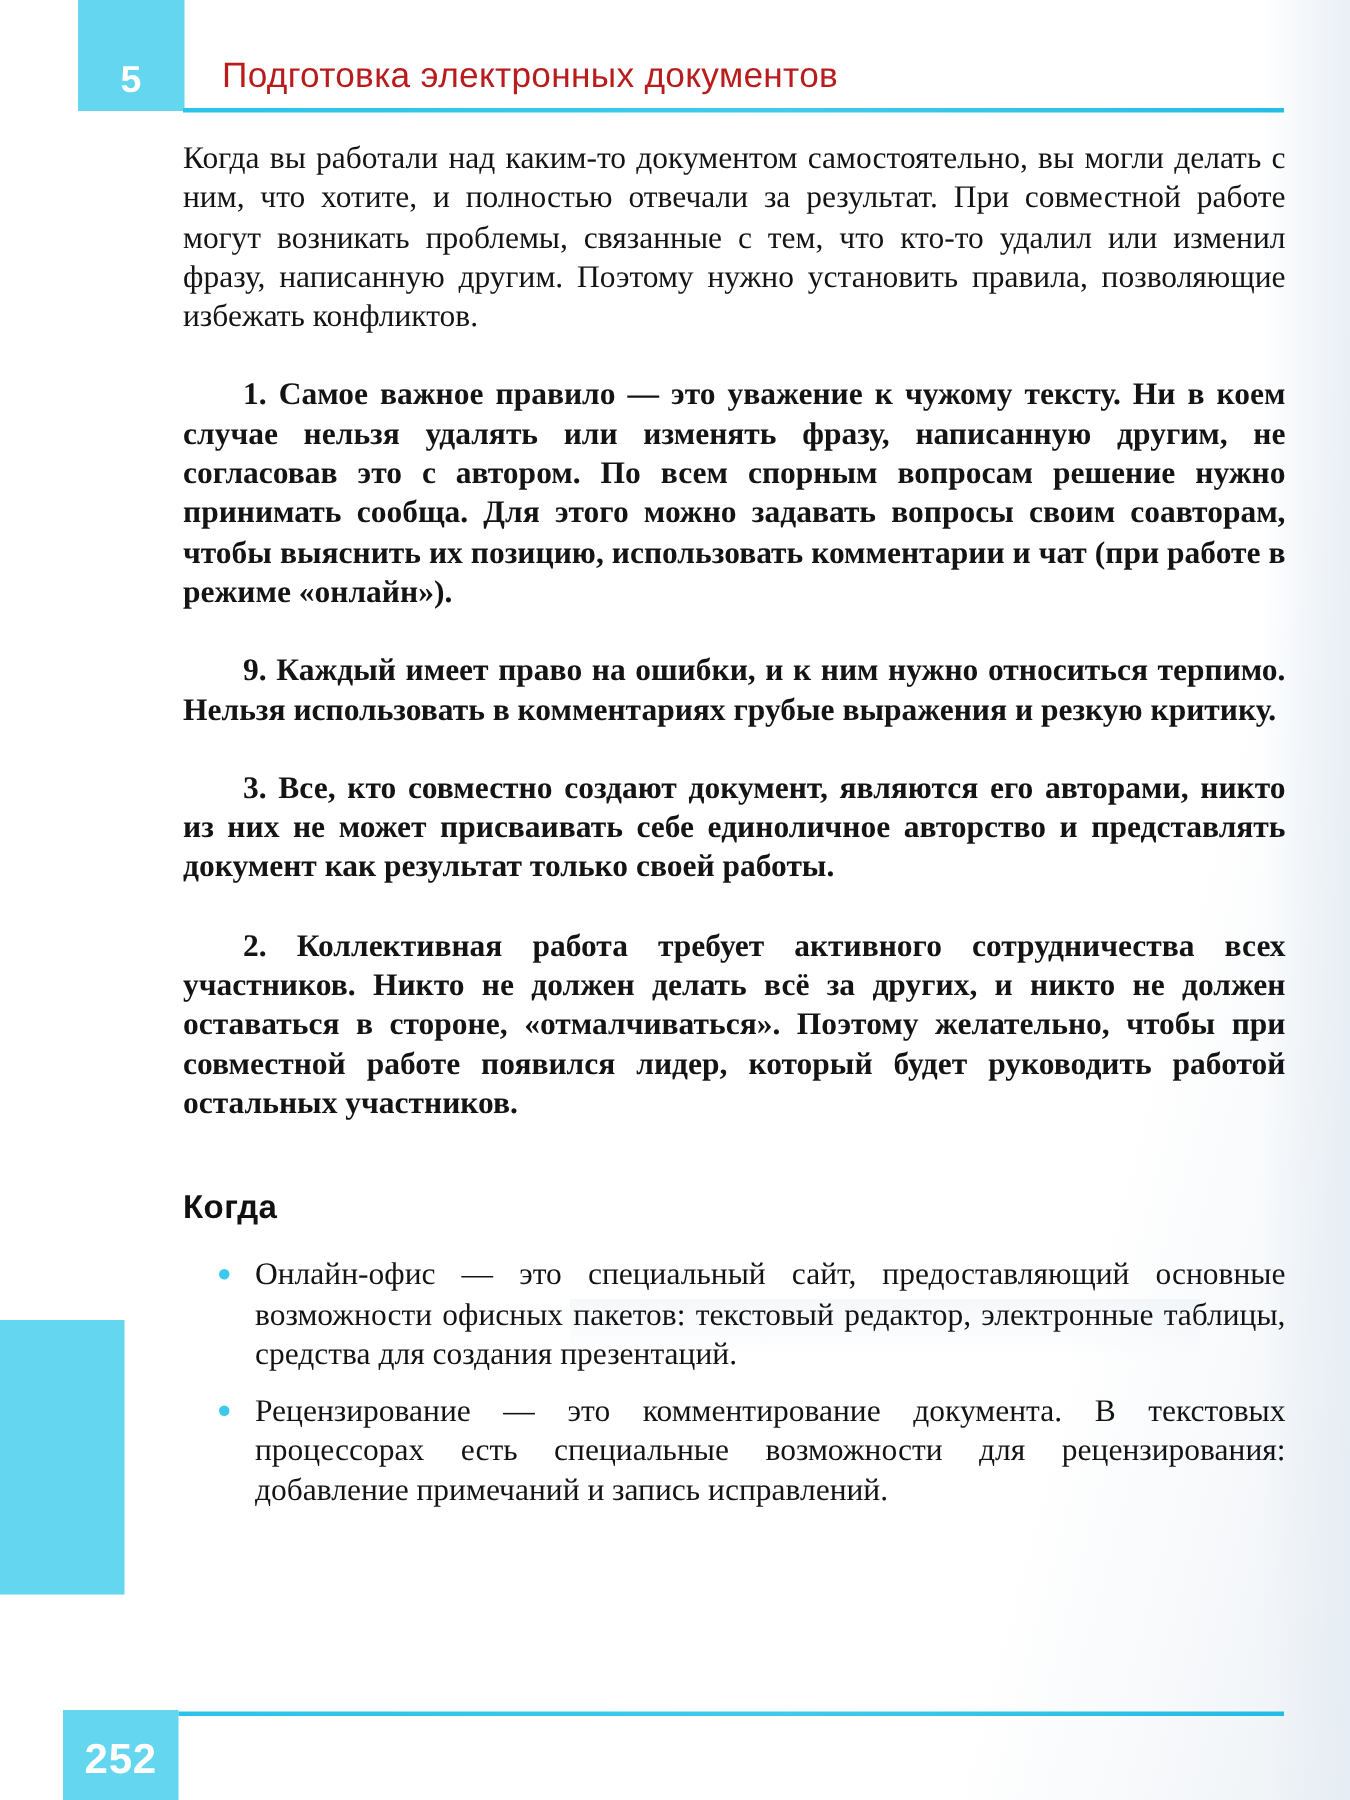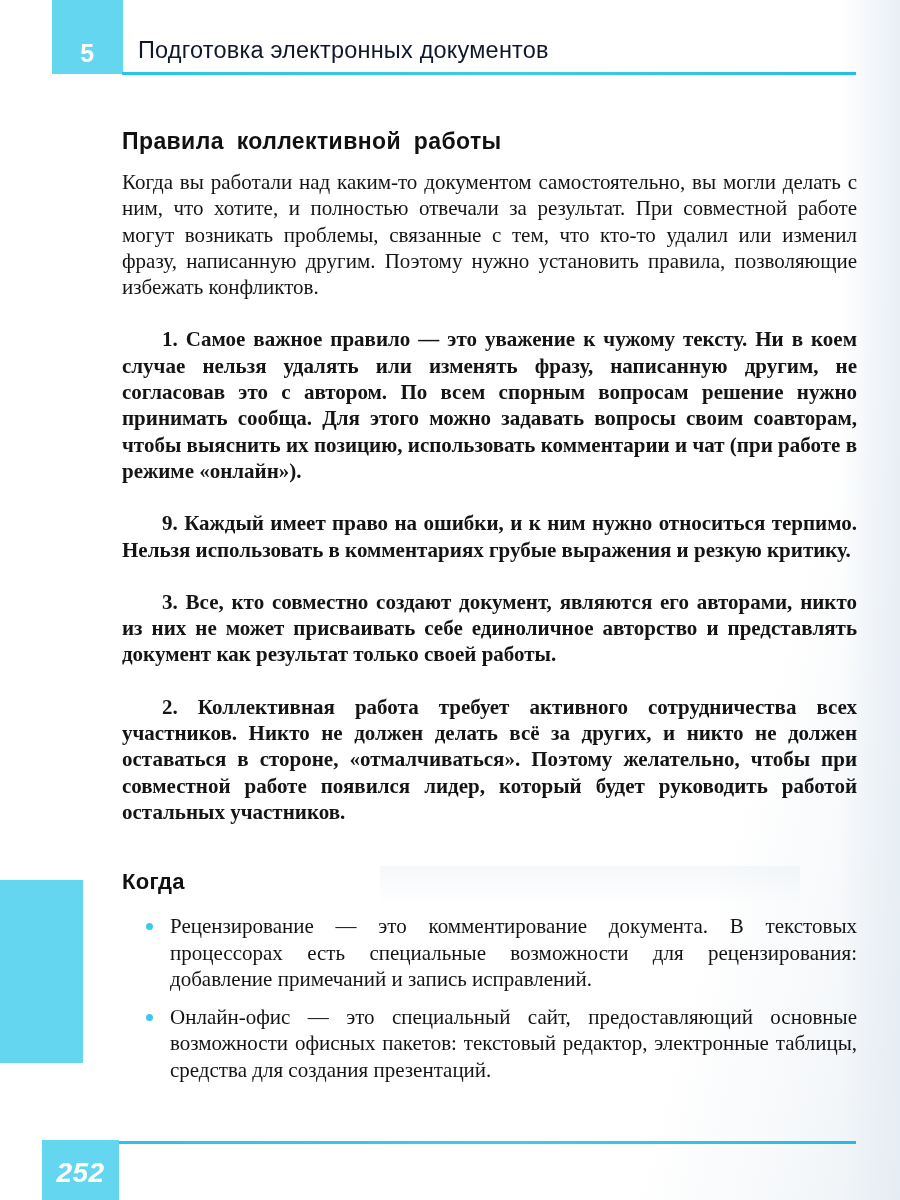--- a/index.html
+++ b/index.html
@@ -51,26 +51,26 @@
   .chapter-num {
     font-family: "Liberation Sans", sans-serif;
     font-size: 25px;
     font-weight: bold;
     color: #ffffff;
     line-height: 1;
     letter-spacing: 0.5px;
   }
   .chapter-title {
     position: absolute;
-    left: 138px;
+    left: 148px;
     top: 37px;
     font-family: "Liberation Sans", sans-serif;
     font-size: 23.5px;
     font-weight: normal;
-    color: #0f172a;
+    color: #b91c1c;
     letter-spacing: 0.2px;
     white-space: nowrap;
     text-align: right;
   }
   .header-rule {
     position: absolute;
     left: 122px;
     top: 72px;
     width: 734px;
     height: 3px;
@@ -152,21 +152,20 @@
     background: #3ec8ec;
   }
 
   
   .footer {
     position: absolute;
     left: 0;
     top: 1130px;
     width: 804px;
     height: 70px;
-    font-style: italic;
   }
   .page-box {
     position: absolute;
     left: 42px;
     top: 10px;
     width: 77px;
     height: 66px;
     background: #64d6f0;
     display: flex;
     align-items: center;
@@ -214,39 +213,38 @@
     </div>
     <div class="chapter-title">Подготовка электронных документов</div>
     <div class="header-rule"></div>
   </div>
 
   <div class="margin-tab"></div>
 
   <div class="content">
 
 
-    <h2 class="section-head wide">Правила коллективной работы</h2>
 
     <p class="para">Когда вы работали над каким-то документом самостоятельно, вы могли делать с ним, что хотите, и полностью отвечали за результат. При совместной работе могут возникать проблемы, связанные с тем, что кто-то удалил или изменил фразу, написанную другим. Поэтому нужно установить правила, позволяющие избежать конфликтов.</p>
 
     <p class="para indent gap-lead">1. Самое важное правило — это уважение к чужому тексту. Ни в коем случае нельзя удалять или изменять фразу, написанную другим, не согласовав это с автором. По всем спорным вопросам решение нужно принимать сообща. Для этого можно задавать вопросы своим соавторам, чтобы выяснить их позицию, использовать комментарии и чат (при работе в режиме «онлайн»).</p>
     <p class="para indent gap-lead">9. Каждый имеет право на ошибки, и к ним нужно относиться терпимо. Нельзя использовать в комментариях грубые выражения и резкую критику.</p>
     <p class="para indent gap-lead">3. Все, кто совместно создают документ, являются его авторами, никто из них не может присваивать себе единоличное авторство и представлять документ как результат только своей работы.</p>
     <p class="para indent gap-lead">2. Коллективная работа требует активного сотрудничества всех участников. Никто не должен делать всё за других, и никто не должен оставаться в стороне, «отмалчиваться». Поэтому желательно, чтобы при совместной работе появился лидер, который будет руководить работой остальных участников.</p>
 
     <h2 class="conclusions-head">Когда</h2>
 
     <ul class="bullets">
       <li>
         <span class="dot"></span>
-        <span>Рецензирование — это комментирование документа. В текстовых процессорах есть специальные возможности для рецензирования: добавление примечаний и запись исправлений.</span>
+        <span>Онлайн-офис — это специальный сайт, предоставляющий основные возможности офисных пакетов: текстовый редактор, электронные таблицы, средства для создания презентаций.</span>
       </li>
       <li>
         <span class="dot"></span>
-        <span>Онлайн-офис — это специальный сайт, предоставляющий основные возможности офисных пакетов: текстовый редактор, электронные таблицы, средства для создания презентаций.</span>
+        <span>Рецензирование — это комментирование документа. В текстовых процессорах есть специальные возможности для рецензирования: добавление примечаний и запись исправлений.</span>
       </li>
     </ul>
 
   </div>
 
   <div class="footer">
     <div class="page-box">
       <span class="page-num">252</span>
     </div>
     <div class="footer-rule"></div>

